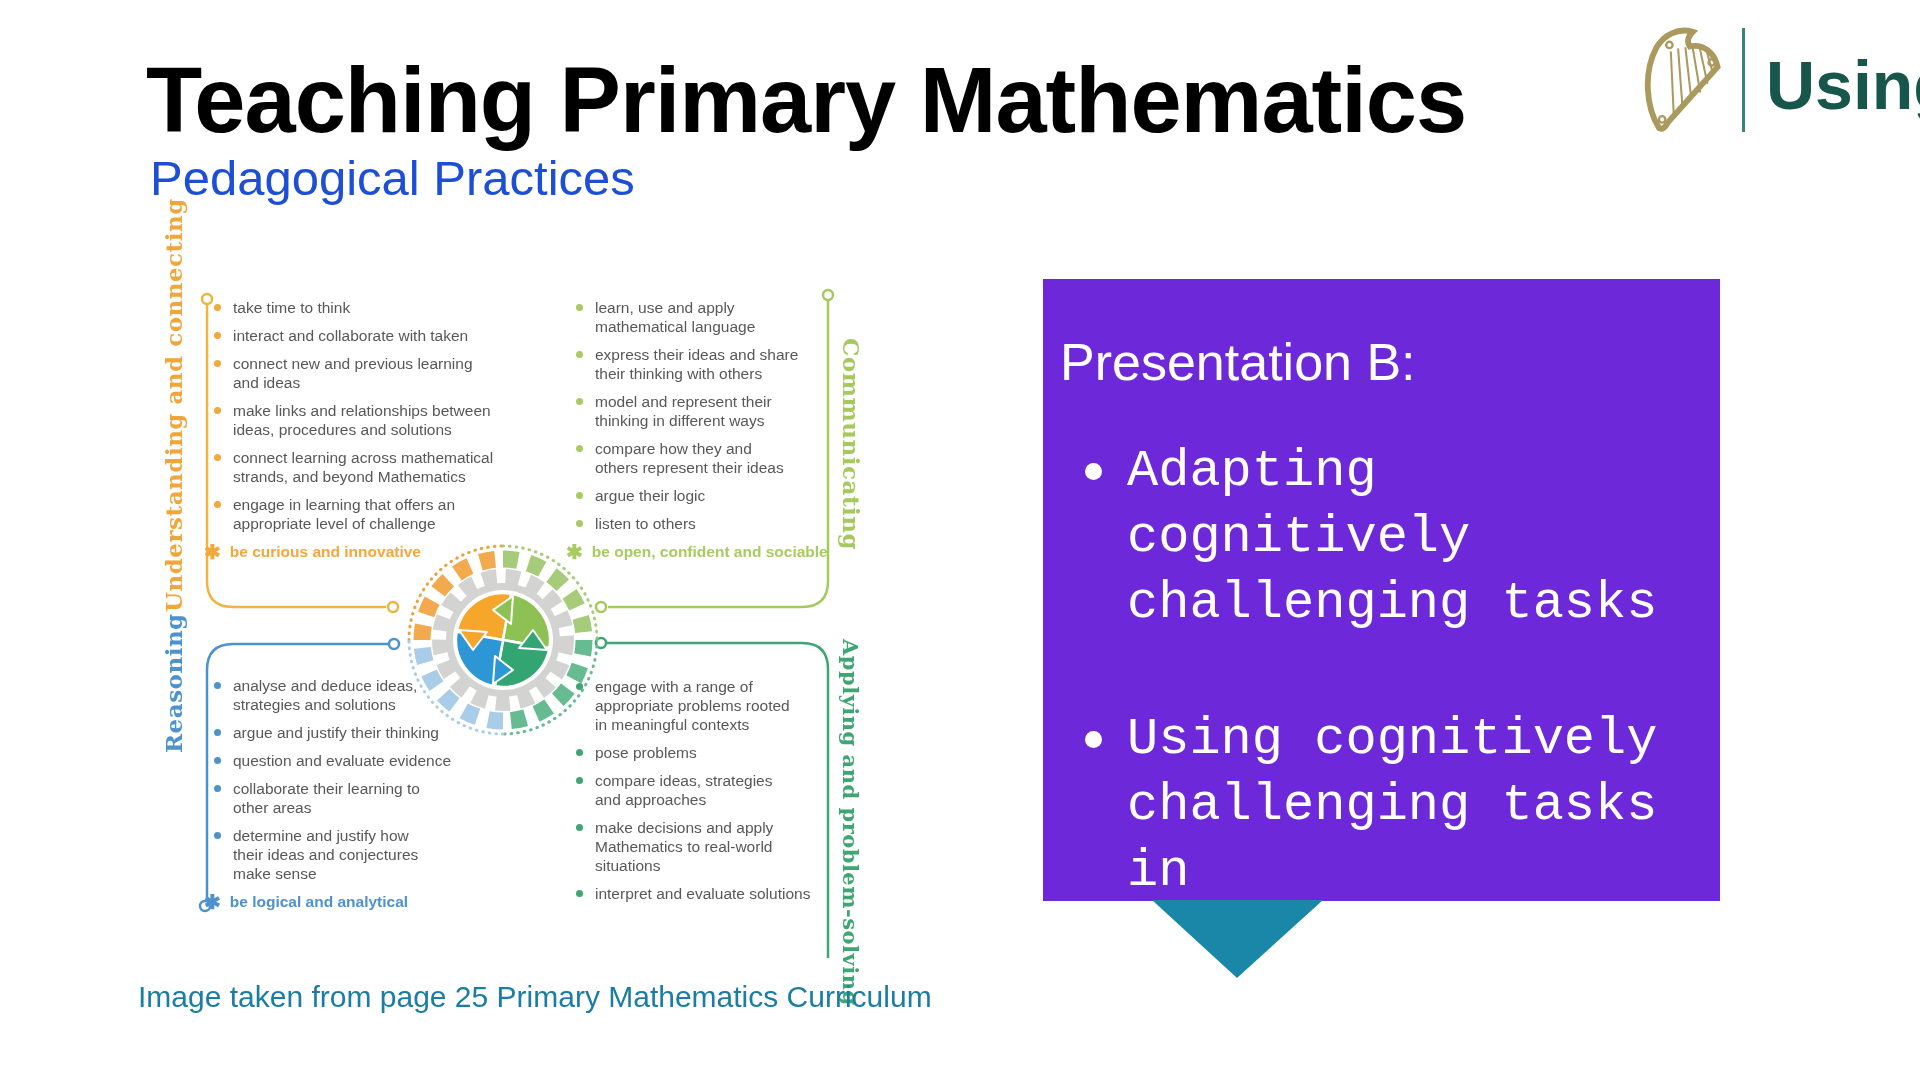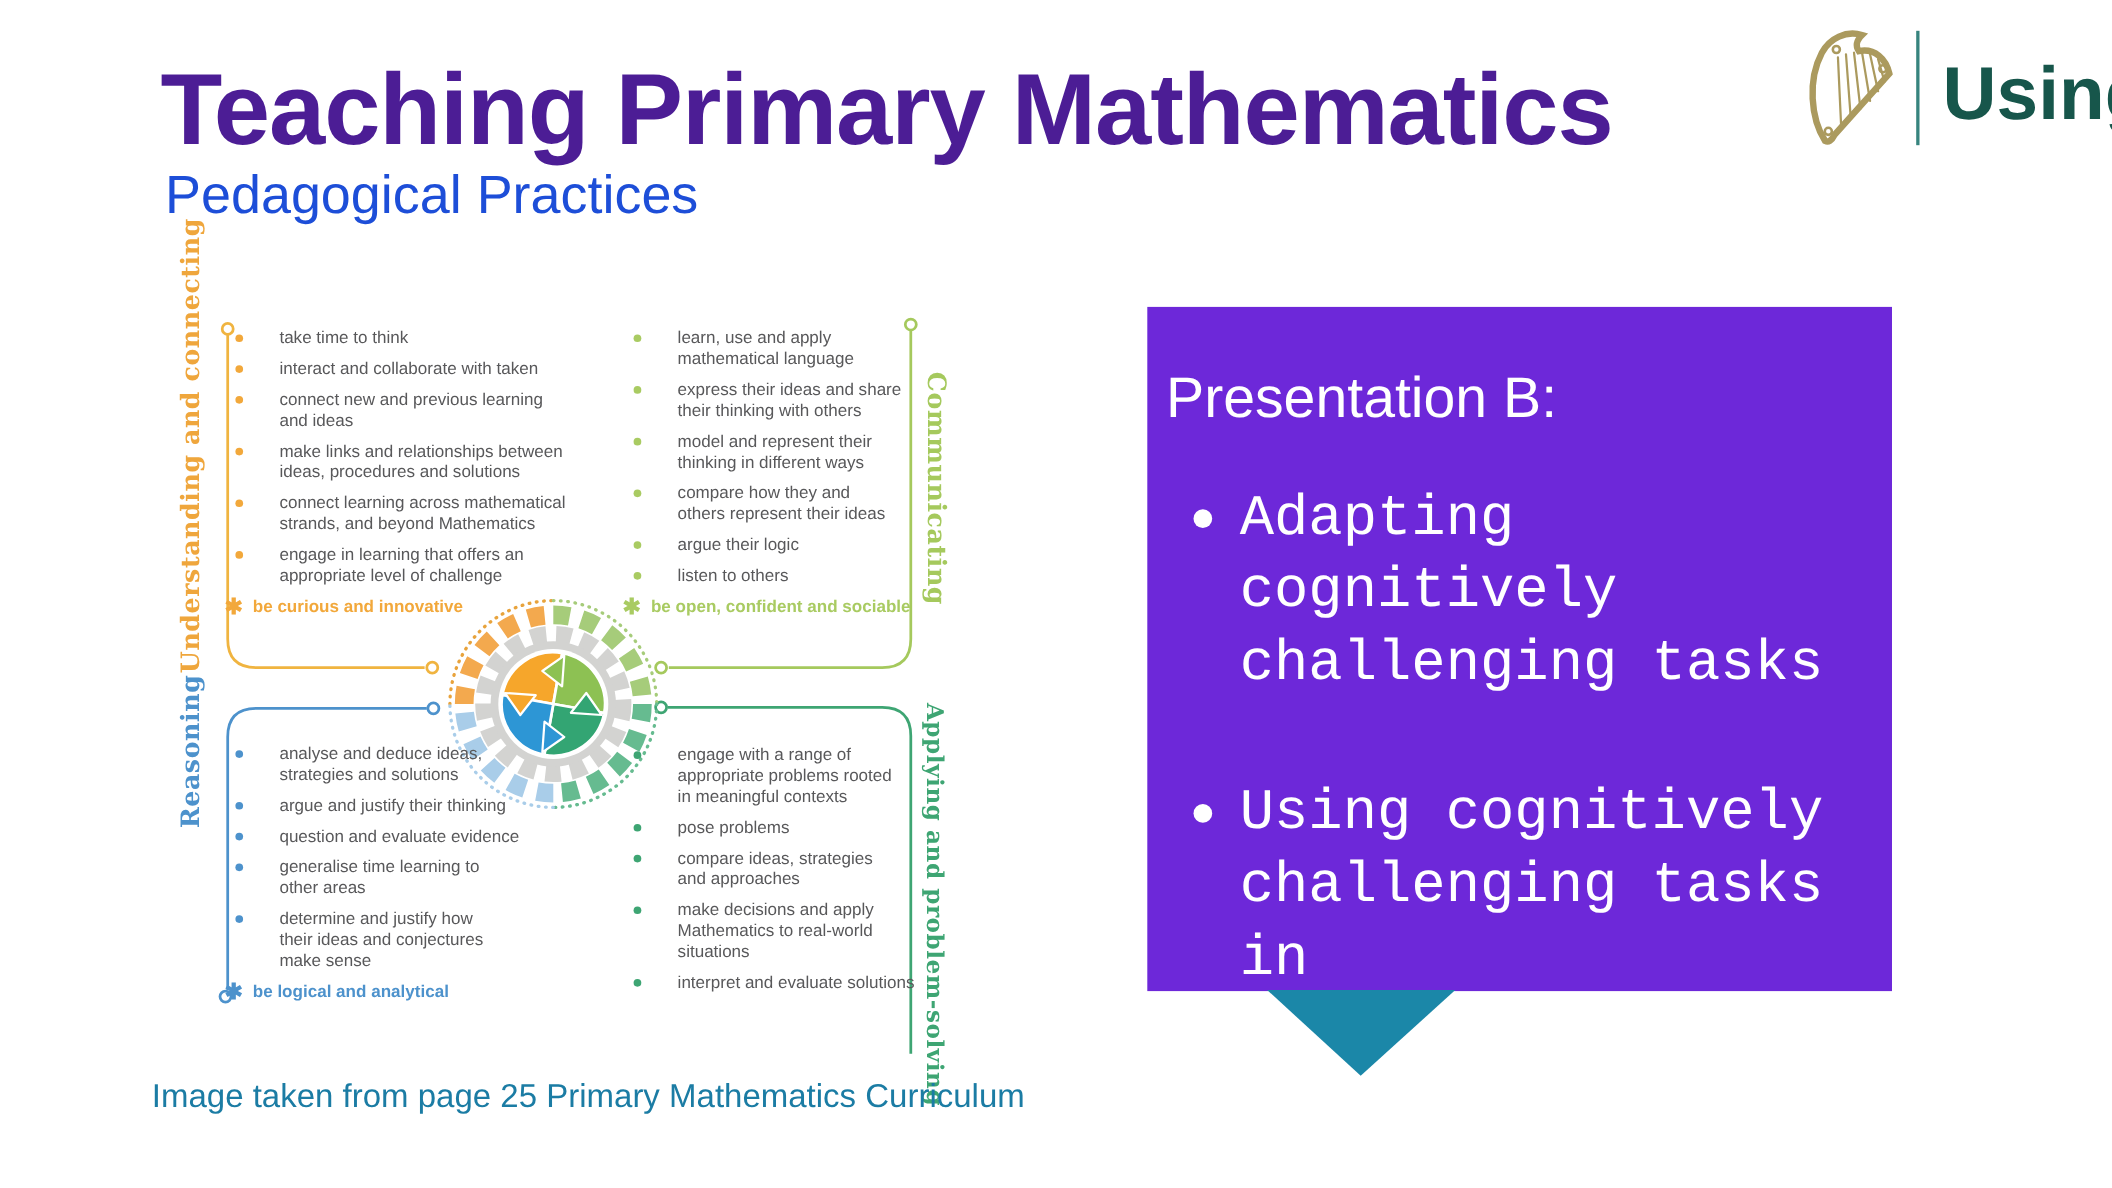--- a/index.html
+++ b/index.html
@@ -1,21 +1,21 @@
 <!DOCTYPE html>
 <html><head>
 <meta charset="utf-8">
 <style>
   html,body{margin:0;padding:0;background:#fff;}
   #slide{position:relative;width:1920px;height:1080px;background:#ffffff;overflow:hidden;
          font-family:"Liberation Sans",sans-serif;}
 
   
   .title{position:absolute;left:146px;top:48px;font-size:92px;font-weight:700;
-         color:#4c1d95;letter-spacing:-1px;white-space:nowrap;}
+         color:#000000;letter-spacing:-1px;white-space:nowrap;}
   .subtitle{position:absolute;left:150px;top:150px;font-size:49px;font-weight:400;
          color:#1d4ed8;white-space:nowrap;}
 
   
   .logo{position:absolute;left:1640px;top:18px;width:270px;height:120px;}
   .harp{position:absolute;left:0px;top:8px;}
   .logo-divider{position:absolute;left:102px;top:10px;width:3px;height:104px;background:#37847E;}
   .wordmark{position:absolute;left:126px;top:28px;font-size:68px;font-weight:700;color:#17564B;}
 
   
@@ -29,21 +29,21 @@
   .lbl-reasoning{left:160px;top:641px;height:112px;color:#4D92CC;}
   .lbl-communicating{left:838px;top:291px;height:306px;color:#A5C95D;}
   .lbl-applying{left:838px;top:639px;height:320px;color:#3EA573;font-size:21px;}
 
   .qlist{position:absolute;padding-top:6px;}
   .q-tl{left:214px;top:292px;width:366px;}
   .q-tr{left:576px;top:292px;width:300px;}
   .q-bl{left:214px;top:670px;width:366px;}
   .q-br{left:576px;top:671px;width:300px;}
 
-  .item{display:flex;gap:33px;margin-bottom:9px;}
+  .item{display:flex;gap:12px;margin-bottom:9px;}
   .dot{flex:0 0 7px;width:7px;height:7px;border-radius:50%;margin-top:6px;}
   .item-text{font-size:15.5px;line-height:19px;color:#58585A;white-space:pre-line;}
   .q-tl .dot{background:#F2A83B;} .q-tr .dot{background:#A9CB62;}
   .q-bl .dot{background:#4D92CC;} .q-br .dot{background:#3EA573;}
 
   .disposition{display:flex;gap:9px;margin-top:6px;margin-left:-10px;align-items:flex-start;}
   .hash{font-size:20px;line-height:20px;font-weight:700;}
   .disposition .disp-text{font-size:15.5px;line-height:19px;font-weight:700;}
   .disp-amber .hash,.disp-amber .disp-text{color:#F2A83B;}
   .disp-green .hash,.disp-green .disp-text{color:#A9CB62;}
@@ -242,21 +242,21 @@
         <div class="item">
         <span class="dot"></span>
         <span class="item-text">argue and justify their thinking</span>
       </div>
         <div class="item">
         <span class="dot"></span>
         <span class="item-text">question and evaluate evidence</span>
       </div>
         <div class="item">
         <span class="dot"></span>
-        <span class="item-text">generalise time learning to
+        <span class="item-text">collaborate their learning to
 other areas</span>
       </div>
         <div class="item">
         <span class="dot"></span>
         <span class="item-text">determine and justify how
 their ideas and conjectures
 make sense</span>
       </div>
       </div>
     <div class="disposition disp-blue">

